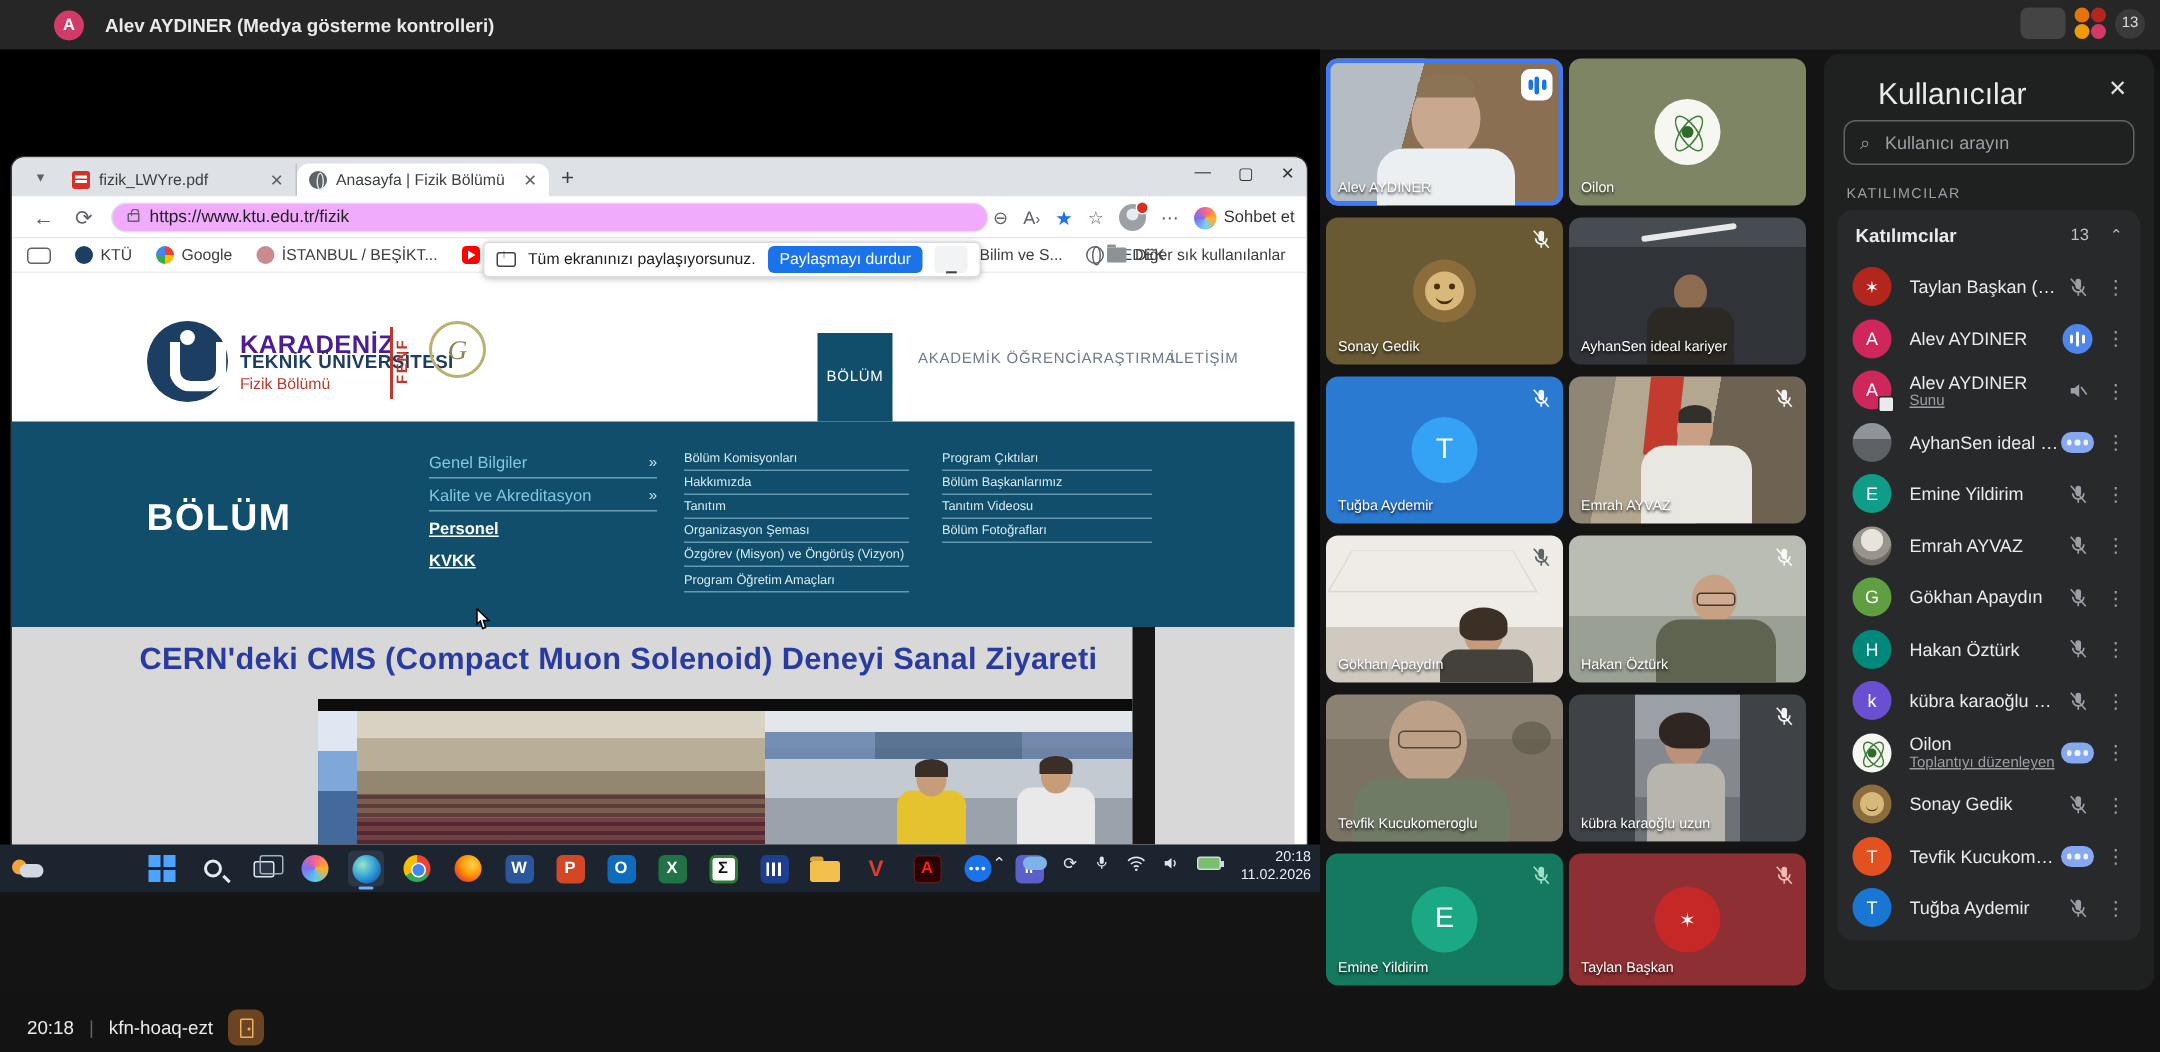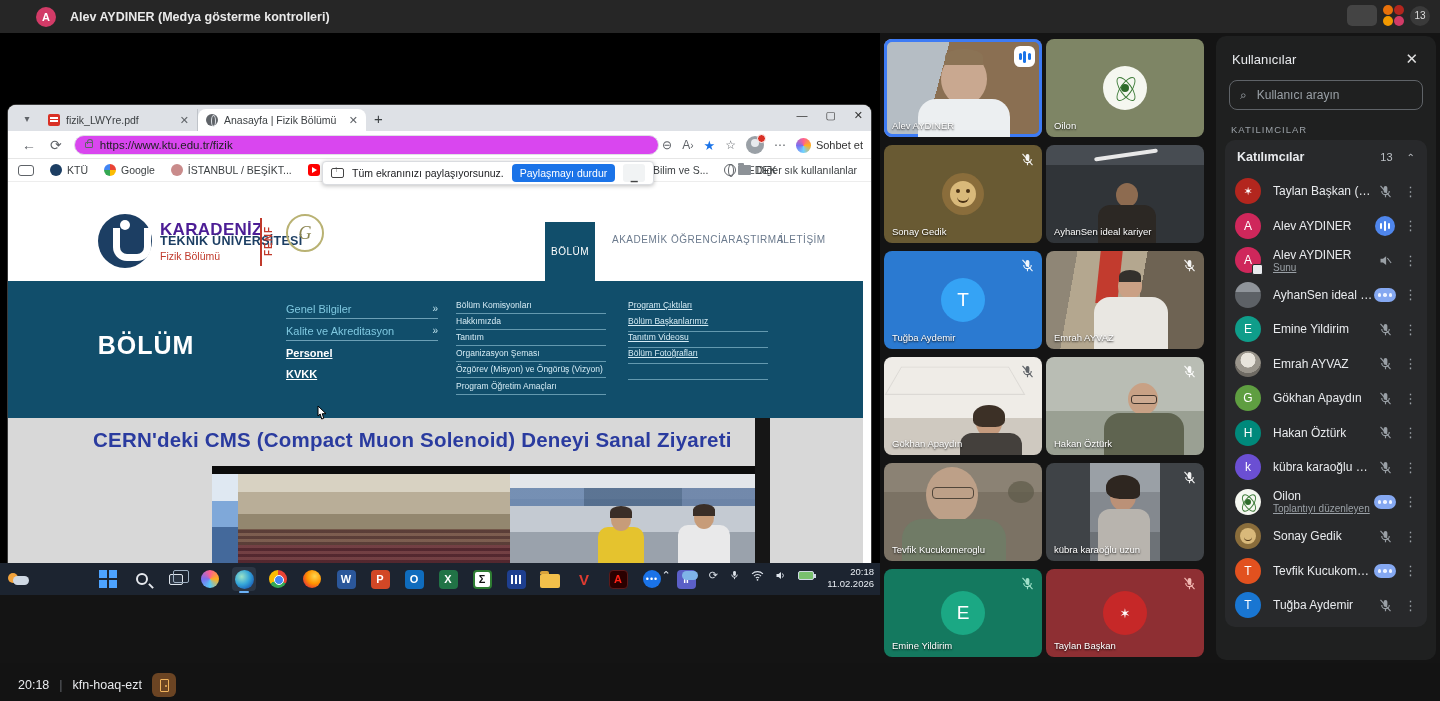--- a/index.html
+++ b/index.html
@@ -31,21 +31,21 @@
   .fav-pdf::after{content:"";position:absolute;left:2px;top:3px;width:8px;height:1.5px;background:#fff;box-shadow:0 3px 0 #fff;}
   .fav-globe{border-radius:50%;background:#5f6368;position:relative;}
   .fav-globe::after{content:"";position:absolute;left:4.5px;top:1px;width:3px;height:10px;border-radius:50%;border:1px solid #dee1e6;}
   .tab-title{white-space:nowrap;overflow:hidden;text-overflow:ellipsis;flex:1;}
   .tab-x{color:#5f6368;font-size:11px;margin-left:4px;}
   .newtab{color:#3c4043;font-size:15px;margin:0 0 4px 8px;}
   .winbtns{position:absolute;right:8px;top:4px;display:flex;gap:18px;color:#333;font-size:11px;}
 
   .toolbar{position:absolute;left:0;top:26px;width:100%;height:28px;background:#fff;border-bottom:1px solid #e6e6e6;display:flex;align-items:center;}
   .nav-ic{color:#5f6368;font-size:14px;margin-left:14px;}
-  .urlbar{margin-left:12px;width:585px;height:20px;border:1px solid #dfe1e5;border-radius:10px;display:flex;align-items:center;padding:0 10px;font-size:11.5px;color:#202124;background:#d946ef;}
+  .urlbar{margin-left:12px;width:585px;height:20px;border:1px solid #dfe1e5;border-radius:10px;display:flex;align-items:center;padding:0 10px;font-size:11.5px;color:#202124;background:#f0abfc;}
   .lock{width:8px;height:6px;border:1.2px solid #5f6368;border-radius:1px;position:relative;margin-right:7px;}
   .lock::before{content:"";position:absolute;left:1px;top:-4px;width:4px;height:4px;border:1.2px solid #5f6368;border-bottom:none;border-radius:3px 3px 0 0;}
   .tool-right{position:absolute;right:8px;top:0;height:28px;display:flex;align-items:center;gap:10px;}
   .tr-ic{color:#5f6368;font-size:12px;}
   .star-blue{color:#1a73e8;font-size:13px;}
   .prof{width:18px;height:18px;border-radius:50%;background:#9aa0a6;position:relative;}
   .prof::before{content:"";position:absolute;left:5px;top:3px;width:8px;height:8px;border-radius:50%;background:#e8eaed;}
   .prof::after{content:"";position:absolute;right:-2px;top:-2px;width:7px;height:7px;border-radius:50%;background:#d93025;border:1px solid #fff;}
   .copilot{display:flex;align-items:center;gap:5px;font-size:11px;color:#333;}
   .cp-ic{width:15px;height:15px;border-radius:50%;background:conic-gradient(#ff5f8f,#ffb020,#6fd3ff,#7a6ff0,#ff5f8f);}
@@ -97,21 +97,21 @@
   .seal{position:absolute;left:278px;top:32px;width:38px;height:38px;border-radius:50%;border:2px solid #b9b273;color:#8a8450;font-family:"Liberation Serif",serif;font-style:italic;font-size:18px;display:flex;align-items:center;justify-content:center;}
   .mainnav{position:absolute;top:52px;font-size:10px;color:#6b7a8d;letter-spacing:.5px;}
   .nav-active{position:absolute;left:537px;top:40px;width:50px;height:59px;background:#114e6b;color:#fff;font-size:10px;letter-spacing:.5px;display:flex;align-items:center;justify-content:center;z-index:2;}
 
   .mega{position:absolute;left:0;top:99px;width:855px;height:137px;background:#114e6b;}
   .mega-title{position:absolute;left:88px;top:50px;width:100px;text-align:center;color:#fff;font-size:25px;font-weight:bold;letter-spacing:1px;}
   .m1{position:absolute;left:278px;width:152px;font-size:11px;color:#7fc8e0;border-bottom:1px solid rgba(170,215,232,.6);padding-bottom:3px;}
   .m1 .arr{float:right;color:#bfe3ef;font-size:10px;}
   .m1.white{color:#fff;font-weight:bold;border-bottom:none;text-decoration:underline;}
   .m2{position:absolute;left:448px;width:150px;font-size:8.5px;color:#d6ecf5;border-bottom:1px solid rgba(170,215,232,.55);padding-bottom:3px;}
-  .m3{position:absolute;left:620px;width:140px;font-size:8.5px;color:#d6ecf5;border-bottom:1px solid rgba(170,215,232,.55);padding-bottom:21px;text-decoration:underline;}
+  .m3{position:absolute;left:620px;width:140px;font-size:8.5px;color:#d6ecf5;border-bottom:1px solid rgba(170,215,232,.55);padding-bottom:3px;}
   .cursor-hand{position:absolute;left:305px;top:124px;z-index:9;}
 
   .grayarea{position:absolute;left:0;top:236px;width:855px;height:145px;background:#d8d8d8;}
   .slide-title{position:absolute;left:85px;top:10px;width:680px;font-size:20.5px;font-weight:bold;color:#2a3b9f;letter-spacing:.2px;}
   .slide-strip{position:absolute;left:747px;top:0;width:15px;height:145px;background:#161616;}
   .photo{position:absolute;left:204px;top:48px;width:543px;height:97px;background:#222;overflow:hidden;}
   .ph-top{position:absolute;left:0;top:0;width:100%;height:8px;background:#0c0c0c;}
   .ph-poster{position:absolute;left:0;top:8px;width:26px;height:89px;background:linear-gradient(180deg,#dfe8f2 0 30%,#7fa8d9 30% 60%,#44699b 60%);}
   .ph-left{position:absolute;left:26px;top:8px;width:272px;height:89px;background:linear-gradient(180deg,#d8d2c2 0 20%,#b9ae98 20% 45%,#93876f 45% 62%,#74584a 62% 80%,#67303a 80%);}
   .ph-left::after{content:"";position:absolute;left:0;top:56px;width:100%;height:41px;background:repeating-linear-gradient(180deg,rgba(60,30,34,.45) 0 3px,rgba(150,110,96,.25) 3px 6px);}
@@ -219,21 +219,21 @@
   .t-kubra .vbody{left:52px;top:46px;width:52px;height:52px;border-radius:12px 12px 0 0;background:#b8b4ae;}
   .t-emine{background:#14795f;}
   .t-emine .av-circle{width:44px;height:44px;background:#1ba884;}
   .t-emine .tile-mic{color:#9fe0c8;}
   .t-taylan{background:#8e2f33;}
   .t-taylan .av-circle{width:44px;height:44px;background:#c62828;font-size:22px;}
   .t-taylan .tile-mic{color:#f3b9b3;}
 
   
   .panel{position:absolute;left:1216px;top:36px;width:220px;height:624px;background:#1f2020;border-radius:10px;}
-  .p-title{position:absolute;left:16px;top:16px;font-size:13px;color:#e8eaed;}
+  .p-title{position:absolute;left:36px;top:16px;font-size:20px;color:#e8eaed;}
   .p-close{position:absolute;right:18px;top:14px;color:#e0e0e0;font-size:15px;}
   .psearch{position:absolute;left:13px;top:44px;width:194px;height:30px;border:1px solid #5f6368;border-radius:8px;display:flex;align-items:center;padding:0 10px;gap:8px;}
   .psearch .glyph{color:#9aa0a6;font-size:12px;}
   .psearch-input{background:transparent;border:none;outline:none;color:#e8eaed;font-size:12px;width:140px;}
   .psearch-input::placeholder{color:#9aa0a6;}
   .p-section{position:absolute;left:15px;top:88px;font-size:9.5px;letter-spacing:1px;color:#9aa0a6;}
   .p-card{position:absolute;left:9px;top:104px;width:202px;background:#28292b;border-radius:10px;padding-bottom:4px;}
   .p-card-head{display:flex;align-items:center;height:34px;padding:0 12px;}
   .p-card-head .gl{font-size:12.5px;font-weight:bold;color:#e8eaed;flex:1;}
   .p-card-head .gc{font-size:11px;color:#bdc1c6;margin-right:14px;}

